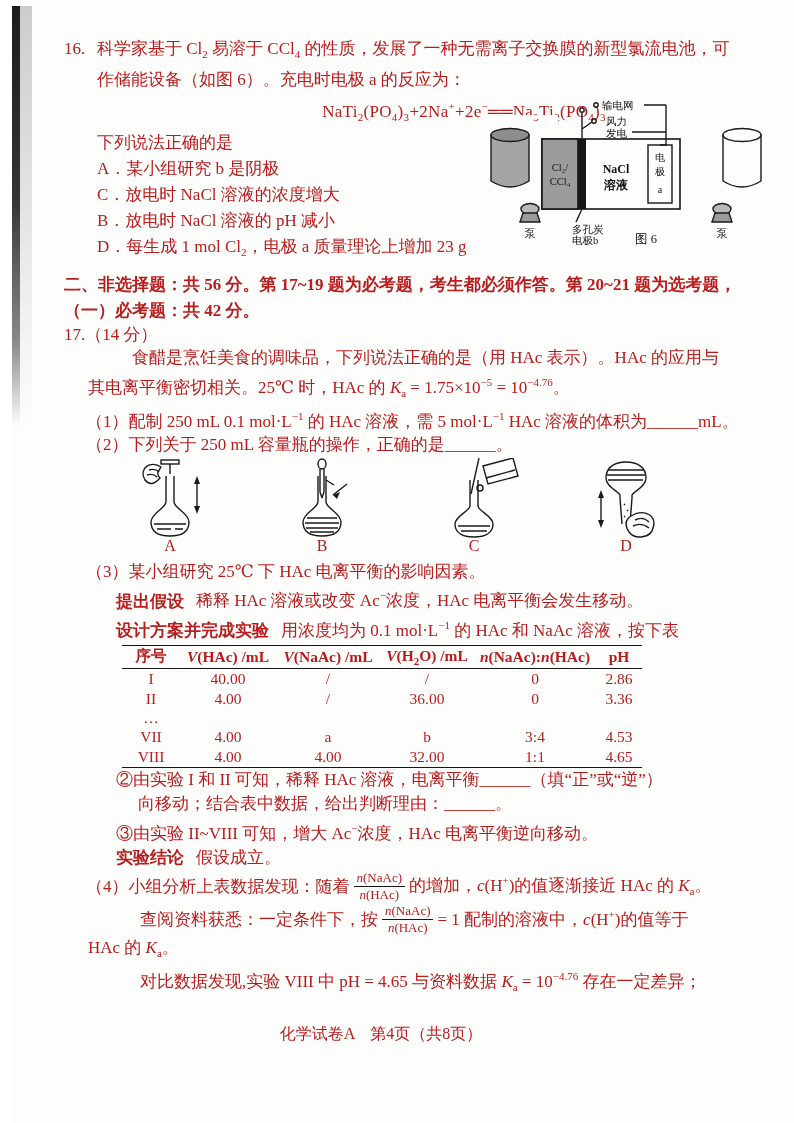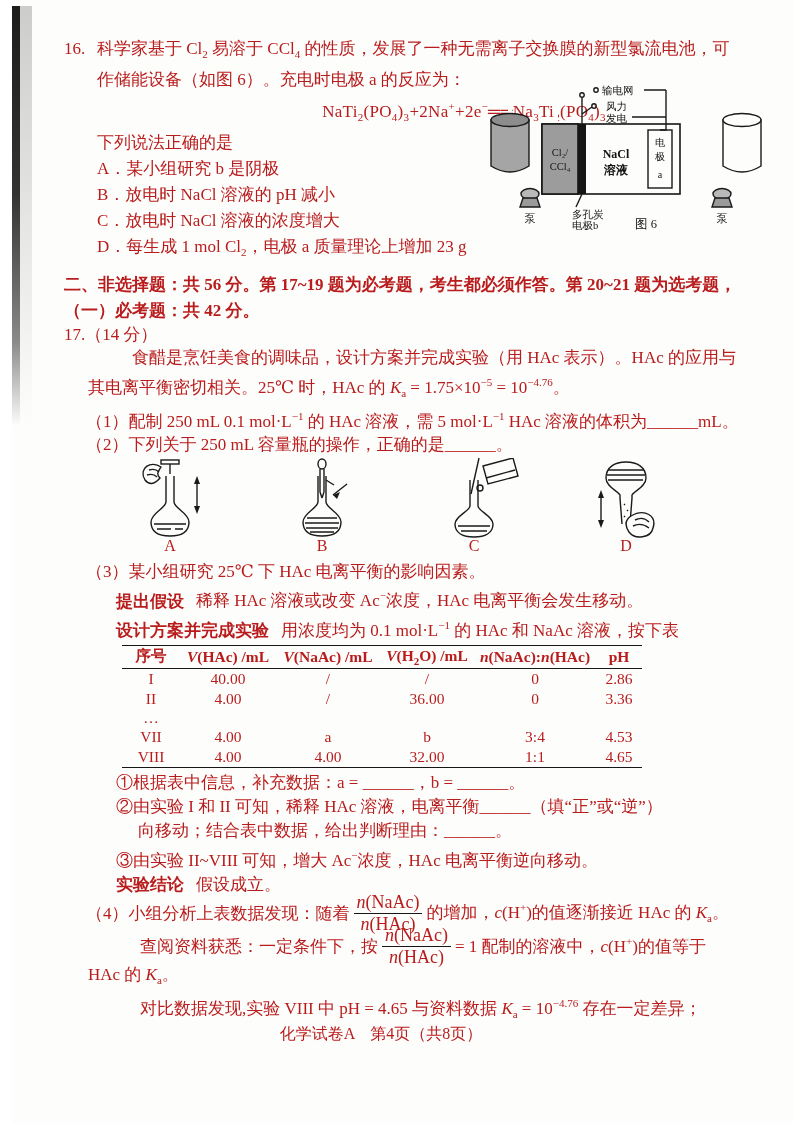--- a/index.html
+++ b/index.html
@@ -12,21 +12,21 @@
   .content{position:absolute;left:52px;top:36px;width:712px;}
   .ln{line-height:26px;white-space:nowrap;}
   .ln24{line-height:24px;white-space:nowrap;}
   .ln23{line-height:23px;white-space:nowrap;}
   .qnum{display:inline-block;width:33px;}
   .ind{margin-left:33px;}
   .ind2{margin-left:36px;}
   .bold{font-weight:bold;}
   .q16{position:relative;}
   .equation{margin-left:88px;letter-spacing:.3px;text-align:center;}
-  .fig6{position:absolute;top:44px;right:0px;width:300px;margin:0;}
+  .fig6{position:absolute;top:59px;right:0px;width:300px;margin:0;}
   .intro-ind{margin-left:24px;text-indent:44px;}
   .base{margin-left:24px;}
   .qline{margin-left:22px;}
   .lab-line{margin-left:52px;}
   .cont-line{margin-left:74px;}
   .gapc{display:inline-block;width:12px;}
   sub,sup{font-size:11px;}
   i{font-style:italic;}
   
   .flasks{display:flex;margin-left:46px;gap:32px;margin-top:2px;height:96px;}
@@ -34,21 +34,21 @@
   .flask svg{display:block;margin:0 auto;}
   .flabel{font-size:16px;line-height:15px;}
   
   table.exp{border-collapse:collapse;margin:2px 0 0 58px;width:520px;font-size:15.5px;
             border-top:1.6px solid #161616;border-bottom:1.6px solid #161616;}
   table.exp th{font-weight:bold;height:22px;border-bottom:1.1px solid #161616;padding:0 2px;text-align:center;}
   table.exp td{height:20px;padding:0 2px;text-align:center;}
   table.exp td.dots{height:14px;text-align:center;}
   
   .tall{height:33px;display:flex;align-items:center;white-space:nowrap;}
-  .frac{display:inline-block;text-align:center;font-size:18px;line-height:1.05;margin:0 4px;vertical-align:middle;}
+  .frac{display:inline-block;text-align:center;font-size:13px;line-height:1.05;margin:0 4px;vertical-align:middle;}
   .fnum{display:block;border-bottom:1px solid #161616;padding:0 3px 1px;}
   .fden{display:block;padding-top:1px;}
   .footer{position:absolute;left:0;width:100%;top:1024px;text-align:center;font-size:16px;transform:translateX(-28px);}
   svg text{fill:#141414;font-family:"Liberation Serif","DejaVu Serif",serif;}
   .sk{stroke:#1a1a1a;fill:none;stroke-width:1.4;}
   .skf{stroke:#1a1a1a;stroke-width:1.4;}
 </style>
 </head>
 <body>
 
@@ -57,22 +57,22 @@
   <div class="edge-soft"></div>
 
   <div class="content">
 
     <section class="q16">
       <div class="ln"><span class="qnum">16.</span><span>科学家基于 Cl<sub>2</sub> 易溶于 CCl<sub>4</sub> 的性质，发展了一种无需离子交换膜的新型氯流电池，可</span></div>
       <div class="ln ind">作储能设备（如图 6）。充电时电极 a 的反应为：</div>
       <div class="ln equation">NaTi<sub>2</sub>(PO<sub>4</sub>)<sub>3</sub>+2Na<sup>+</sup>+2e<sup>−</sup>══Na<sub>3</sub>Ti<sub>2</sub>(PO<sub>4</sub>)<sub>3</sub></div>
       <div class="ln ind">下列说法正确的是</div>
       <div class="ln ind">A．某小组研究 b 是阴极</div>
+      <div class="ln ind">C．放电时 NaCl 溶液的浓度增大</div>
       <div class="ln ind">B．放电时 NaCl 溶液的 pH 减小</div>
-      <div class="ln ind">C．放电时 NaCl 溶液的浓度增大</div>
       <div class="ln ind">D．每生成 1 mol Cl<sub>2</sub>，电极 a 质量理论上增加 23 g</div>
 
       <figure class="fig6">
         <svg width="300" height="150" viewBox="0 0 300 150">
 
           <g>
             <path class="sk" d="M34,36 V22 H80 V44 M34,92 V108 H86 V116 M266,36 V22 H200 V44 M266,92 V108 H198 V116" stroke-width="7"></path>
             <path d="M34,36 V22 H80 V44 M34,92 V108 H86 V116 M266,36 V22 H200 V44 M266,92 V108 H198 V116" stroke="#fdfdfc" stroke-width="4" fill="none"></path>
           </g>
 
@@ -131,21 +131,21 @@
       </figure>
     </section>
 
     <section style="margin-top:6px;">
       <div class="ln bold">二、非选择题：共 56 分。第 17~19 题为必考题，考生都必须作答。第 20~21 题为选考题，</div>
       <div class="ln bold" style="line-height:25px;">（一）必考题：共 42 分。</div>
       <div class="ln23">17.（14 分）</div>
     </section>
 
     <section>
-      <div class="ln24 intro-ind">食醋是烹饪美食的调味品，设计方案并完成实验（用 HAc 表示）。HAc 的应用与</div>
+      <div class="ln24 intro-ind">食醋是烹饪美食的调味品，下列说法正确的是（用 HAc 表示）。HAc 的应用与</div>
       <div class="ln24 base">其电离平衡密切相关。25℃ 时，HAc 的 <i>K</i><sub>a</sub> = 1.75×10<sup>−5</sup> = 10<sup>−4.76</sup>。</div>
       <div class="ln23 qline">（1）配制 250 mL 0.1 mol·L<sup>−1</sup> 的 HAc 溶液，需 5 mol·L<sup>−1</sup> HAc 溶液的体积为______mL。</div>
       <div class="ln23 qline">（2）下列关于 250 mL 容量瓶的操作，正确的是______。</div>
 
       <div class="flasks">
         <div class="flask">
           <svg width="110" height="80" viewBox="0 0 110 80">
             <rect x="46" y="2" width="18" height="4" class="sk"></rect>
             <path class="sk" d="M55,6 V16"></path>
             <path class="skf" d="M30,22 C23,10 36,2 46,9 C43,14 41,16 45,20 C39,27 34,27 30,22 Z" fill="#fdfdfc"></path>
@@ -259,21 +259,20 @@
             <td>VIII</td>
               <td>4.00</td>
               <td>4.00</td>
               <td>32.00</td>
               <td>1:1</td>
               <td>4.65</td>
           </tr>
         </tbody>
       </table>
 
-      <div class="ln24 lab-line" style="margin-top:3px;">①根据表中信息，补充数据：a = ______，b = ______。</div>
       <div class="ln24 lab-line">②由实验 I 和 II 可知，稀释 HAc 溶液，电离平衡______（填“正”或“逆”）</div>
       <div class="ln24 cont-line">向移动；结合表中数据，给出判断理由：______。</div>
       <div class="ln24 lab-line">③由实验 II~VIII 可知，增大 Ac<sup>−</sup>浓度，HAc 电离平衡逆向移动。</div>
       <div class="ln24 lab-line"><span class="bold">实验结论</span><span class="gapc"></span><span>假设成立。</span></div>
 
       <div class="tall qline">
         <span>（4）小组分析上表数据发现：随着</span>
           <span class="frac">
             <span class="fnum"><i>n</i>(NaAc)</span>
             <span class="fden"><i>n</i>(HAc)</span>

